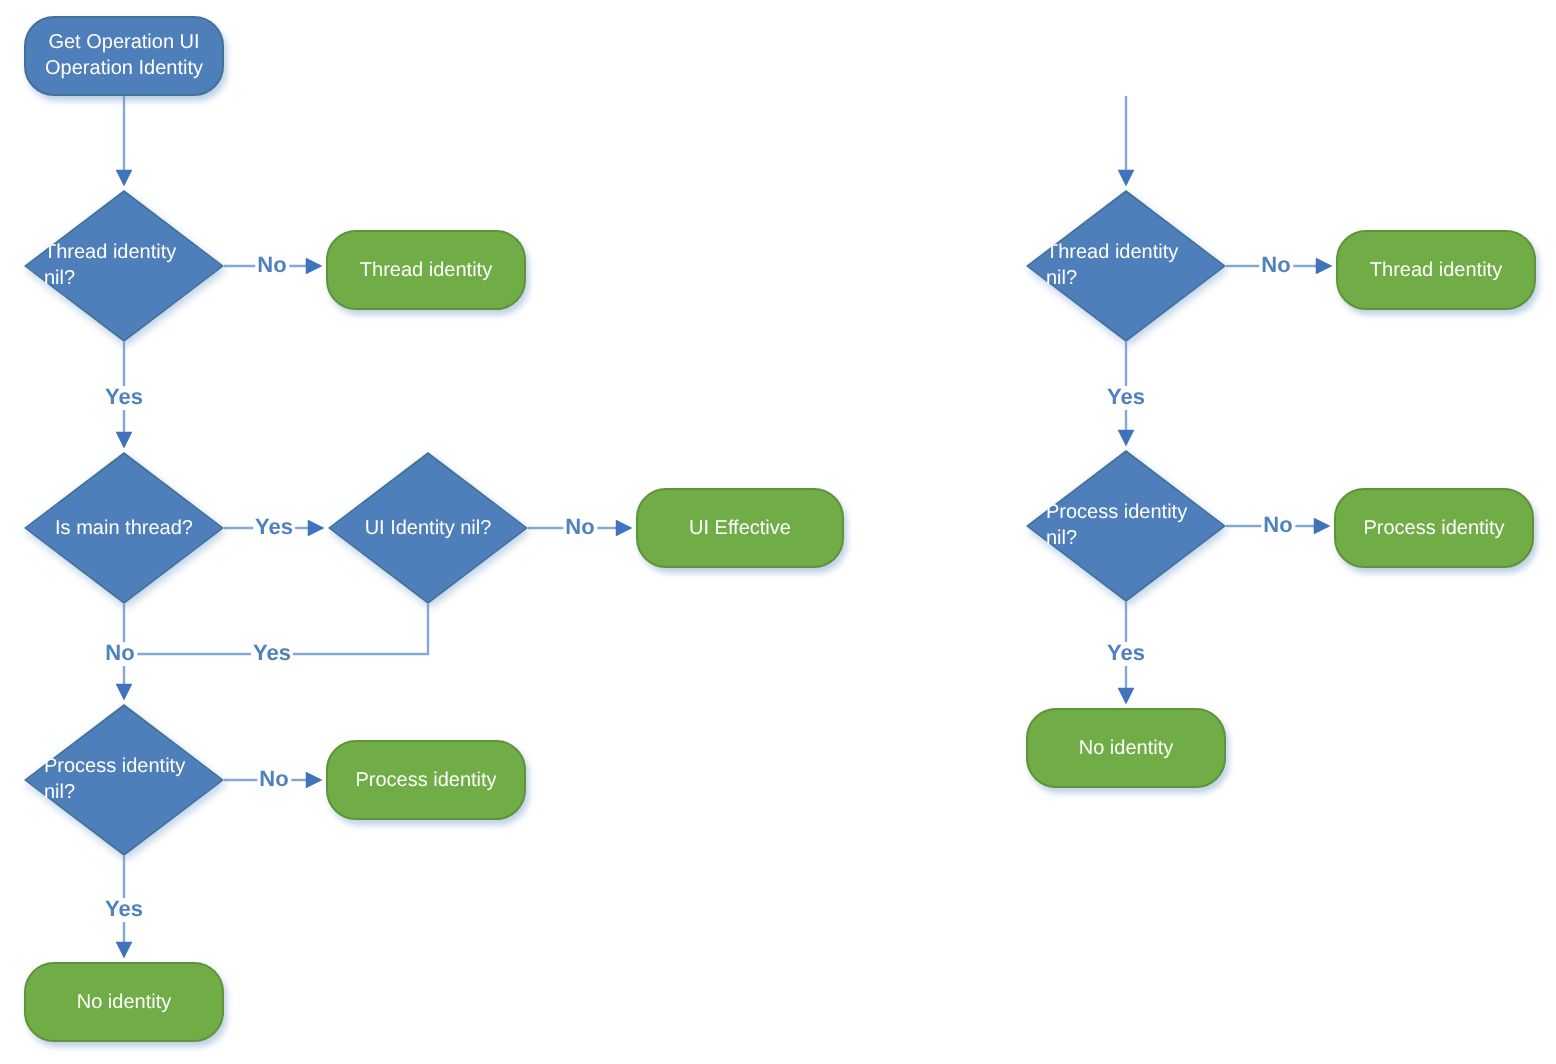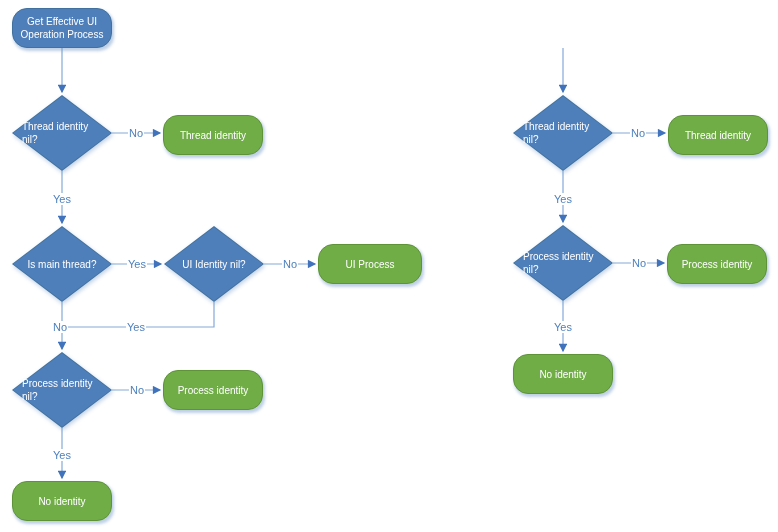--- a/index.html
+++ b/index.html
@@ -63,20 +63,21 @@
     box-sizing: border-box;
   }
   .elabel {
     position: absolute;
     transform: translate(-50%, -50%);
     background: #ffffff;
     color: var(--edge-label, #4e81bd);
     font-size: 11px;
     padding: 0 1px;
     white-space: nowrap;
+    font-weight: bold;
   }
 </style>
 </head>
 <body>
 
 <div class="canvas">
 
   <svg class="connectors" width="778" height="532">
     <defs>
       <marker id="arw" viewBox="0 0 10 10" refX="8.5" refY="5" markerWidth="8" markerHeight="7" orient="auto">
@@ -95,21 +96,21 @@
     <polyline points="62,428 62,478" marker-end="url(#arw)"></polyline>
 
     <polyline points="563,48 563,92" marker-end="url(#arw)"></polyline>
     <polyline points="613,133 665,133" marker-end="url(#arw)"></polyline>
     <polyline points="563,171 563,222" marker-end="url(#arw)"></polyline>
     <polyline points="613,263 664,263" marker-end="url(#arw)"></polyline>
     <polyline points="563,301 563,351" marker-end="url(#arw)"></polyline>
   </svg>
 
   <div class="rnode start" style="left:12px; top:8px; width:100px; height:40px;">
-    <span>Get Effective UI Operation Process</span>
+    <span>Get Operation UI Operation Identity</span>
   </div>
 
   <div class="diamond" style="left:12px; top:95px; width:100px; height:76px;">
     <div class="d-border"></div>
     <div class="d-fill"></div>
     <div class="d-text">Thread identity nil?</div>
   </div>
 
   <div class="rnode result" style="left:163px; top:115px; width:100px; height:40px;">
     <span>Thread identity</span>
@@ -121,21 +122,21 @@
     <div class="d-text">UI Identity nil?</div>
   </div>
 
   <div class="diamond" style="left:12px; top:226px; width:100px; height:76px;">
     <div class="d-border"></div>
     <div class="d-fill"></div>
     <div class="d-text">Is main thread?</div>
   </div>
 
   <div class="rnode result" style="left:318px; top:244px; width:104px; height:40px;">
-    <span>UI Process</span>
+    <span>UI Effective</span>
   </div>
 
   <div class="diamond" style="left:12px; top:352px; width:100px; height:76px;">
     <div class="d-border"></div>
     <div class="d-fill"></div>
     <div class="d-text">Process identity nil?</div>
   </div>
 
   <div class="rnode result" style="left:163px; top:370px; width:100px; height:40px;">
     <span>Process identity</span>

